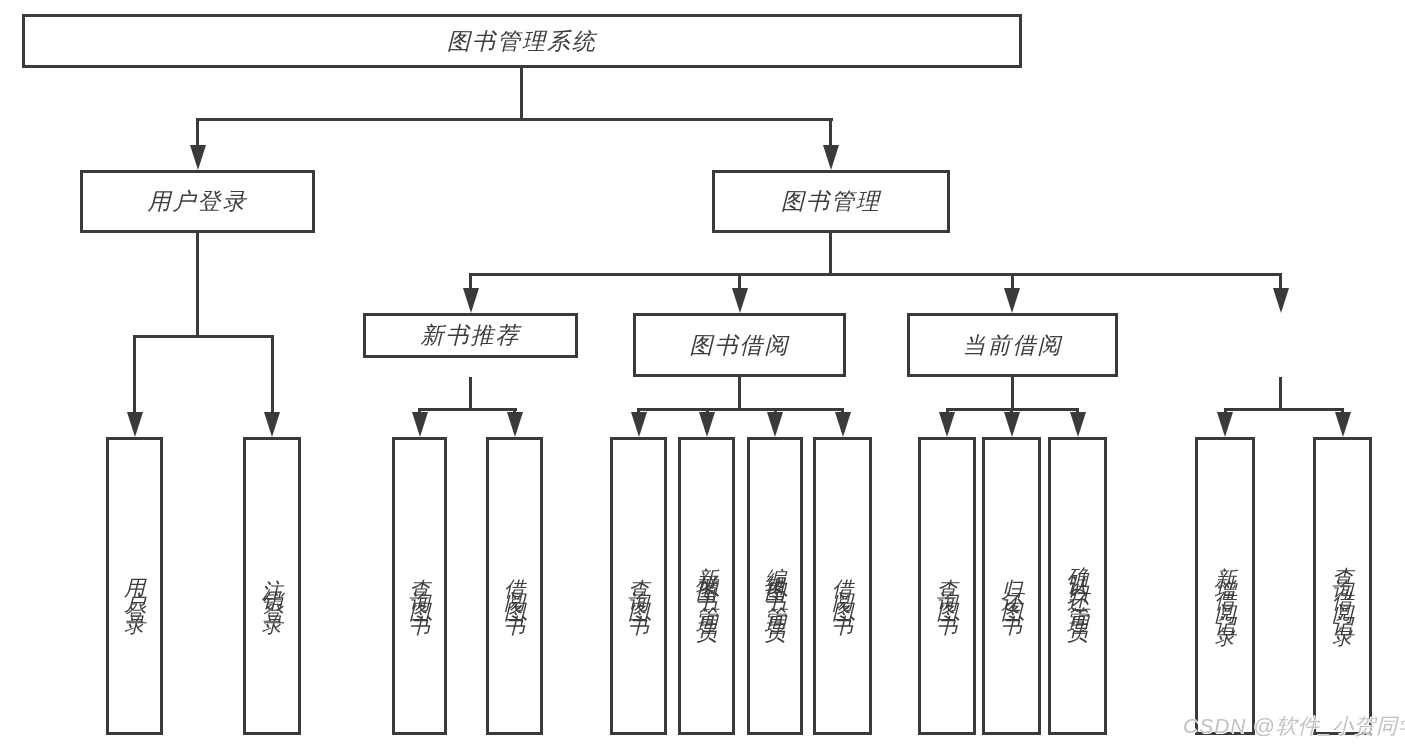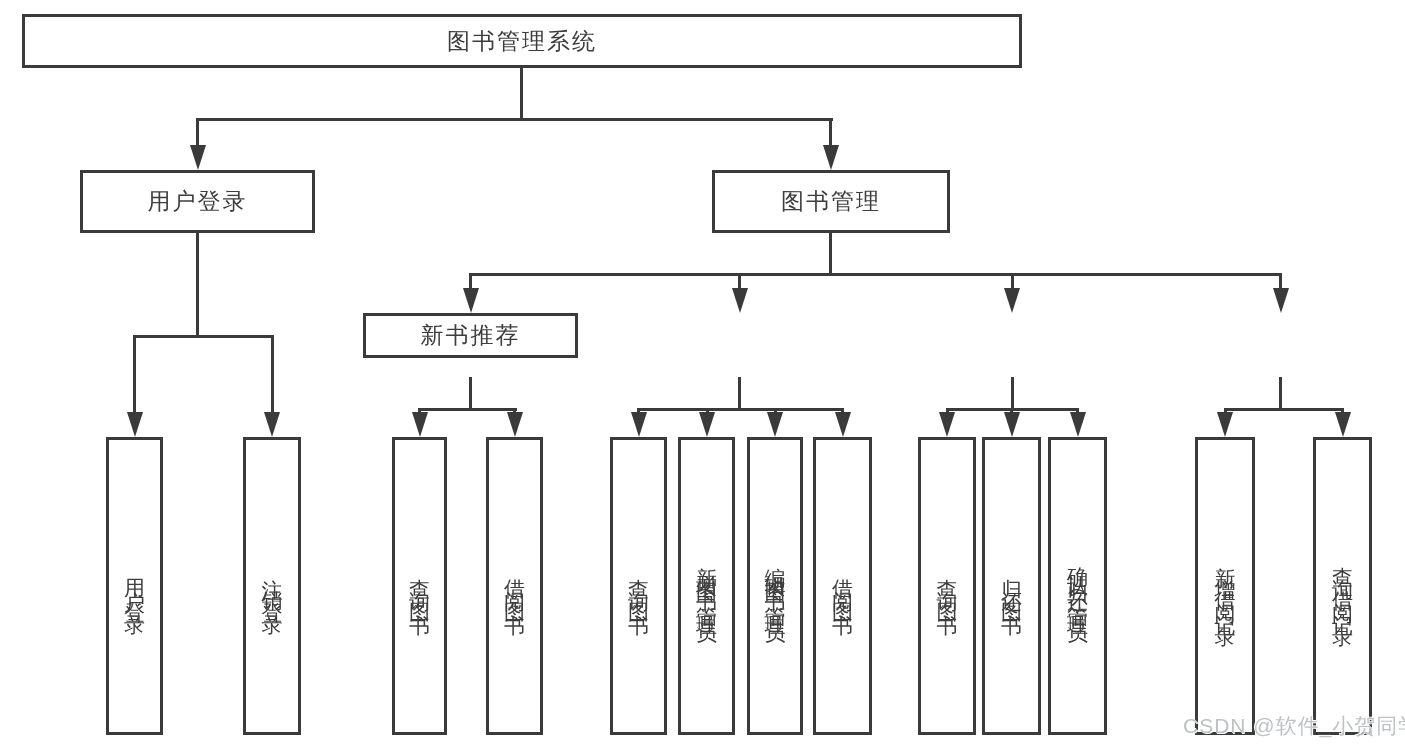--- a/index.html
+++ b/index.html
@@ -3,20 +3,21 @@
 <meta charset="utf-8">
 <style>
   html,body{margin:0;padding:0;background:#ffffff;}
   .canvas{
     position:relative;
     width:1405px;height:747px;
     background:#ffffff;
     font-family:"Liberation Sans","DejaVu Sans",sans-serif;
     color:#3d3d3d;
     overflow:hidden;
+    font-style:italic;
   }
   
   .node{
     position:absolute;
     box-sizing:border-box;
     border:3px solid #3a3a3a;
     background:#ffffff;
     display:flex;align-items:center;justify-content:center;
     font-size:23px;
     letter-spacing:2px;
@@ -97,20 +98,26 @@
   <div class="vline" style="left:738px;top:273px;height:20px;"></div>
   <div class="ahead" style="left:732px;top:288px;"></div>
   <div class="vline" style="left:1011px;top:273px;height:20px;"></div>
   <div class="ahead" style="left:1004px;top:288px;"></div>
   <div class="vline" style="left:1279px;top:273px;height:20px;"></div>
   <div class="ahead" style="left:1273px;top:288px;"></div>
 
   <div class="node" style="left:363px;top:313px;width:215px;height:45px;">
     <span>新书推荐</span>
   </div>
+  <div class="node" style="left:633px;top:313px;width:213px;height:64px;">
+    <span>图书借阅</span>
+  </div>
+  <div class="node" style="left:907px;top:313px;width:211px;height:64px;">
+    <span>当前借阅</span>
+  </div>
 
   <div class="vline" style="left:469px;top:377px;height:31px;"></div>
   <div class="hline" style="left:418px;top:408px;width:99px;"></div>
   <div class="vline" style="left:418px;top:408px;height:10px;"></div>
   <div class="ahead" style="left:412px;top:412px;"></div>
   <div class="vline" style="left:513px;top:408px;height:10px;"></div>
   <div class="ahead" style="left:507px;top:412px;"></div>
 
   <div class="vline" style="left:738px;top:377px;height:31px;"></div>
   <div class="hline" style="left:637px;top:408px;width:207px;"></div>

